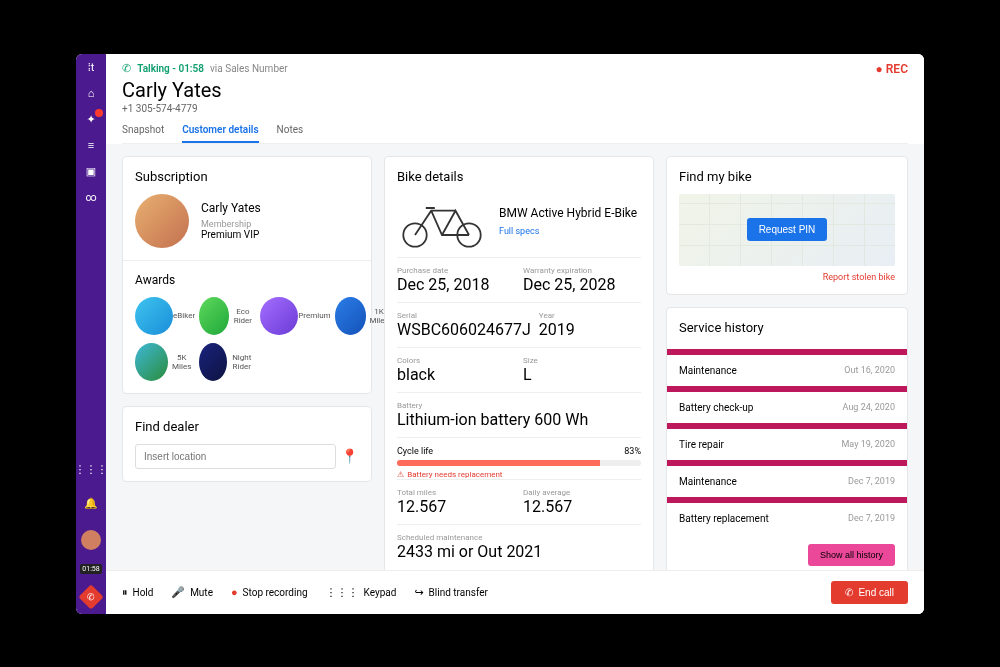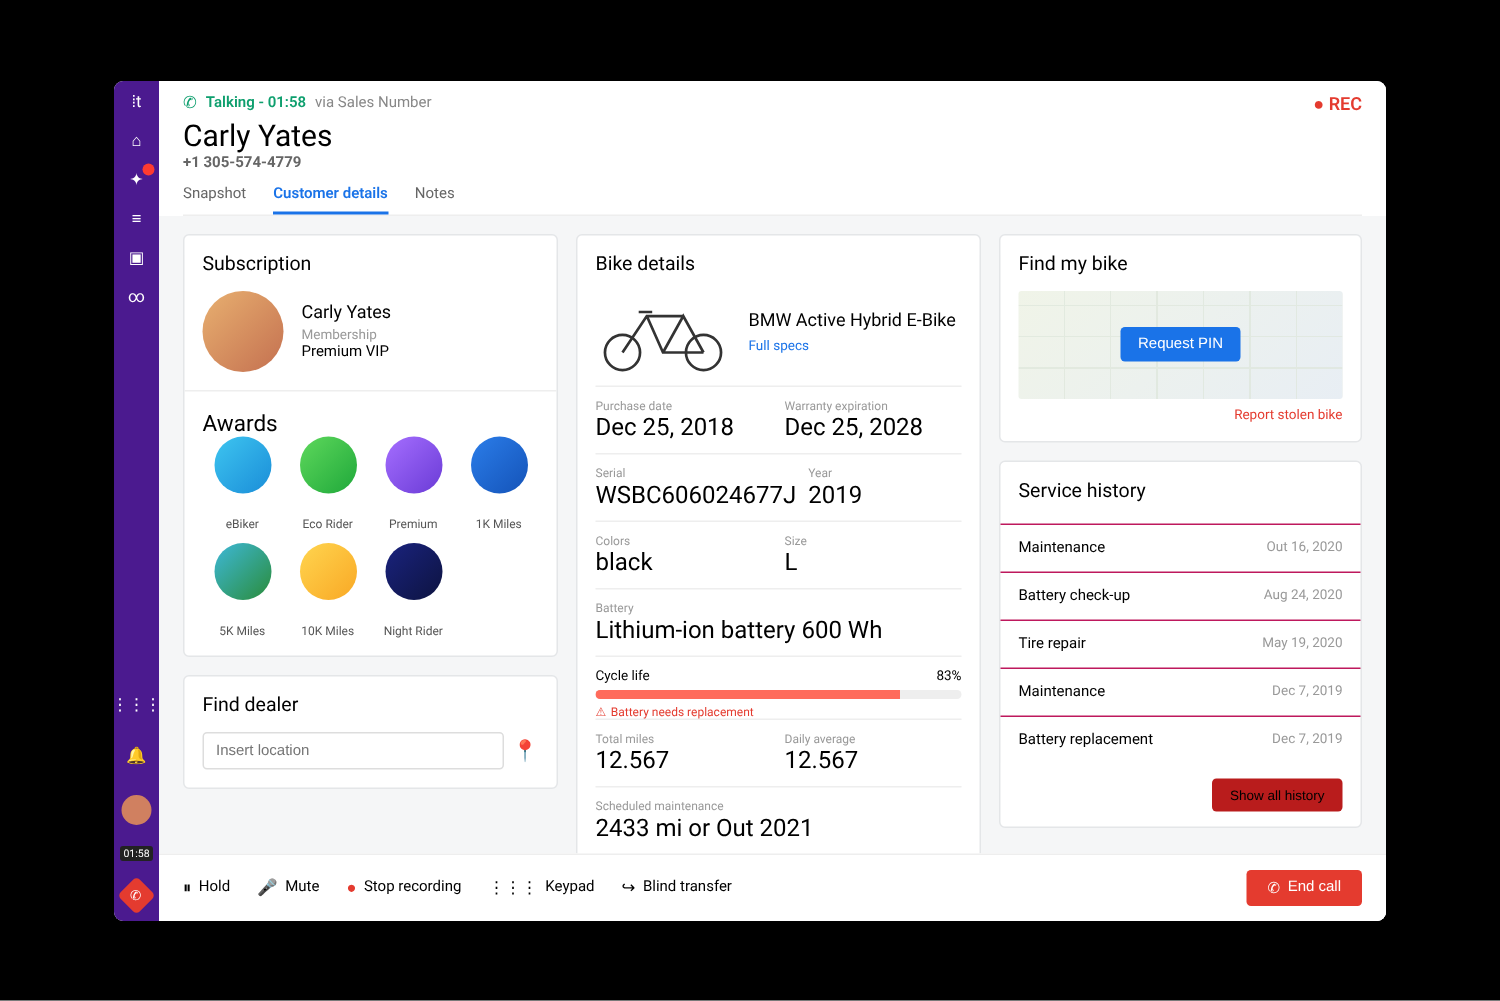--- a/index.html
+++ b/index.html
@@ -18,37 +18,37 @@
 .main { flex:1; display:flex; flex-direction:column; background:#fff; }
 .topbar { padding: 8px 16px 0 16px; }
 .callrow { display:flex; align-items:center; justify-content:space-between; }
 .call-left { display:flex; align-items:center; gap:6px; font-size:10px; }
 .call-left .phone-ico { color:#0e9f6e; font-size:11px; }
 .call-left .talking { color:#0e9f6e; font-weight:600; }
 .call-left .via { color:#888; }
 .rec { color:#e43b2f; font-size:12px; font-weight:600; }
 .rec::before { content:"●"; margin-right:3px; }
 h1.cust { font-size:20px; font-weight:400; margin-top:2px; }
-.phone-num { font-size:10px; color:#666; margin-top:1px;font-weight:bold; }
+.phone-num { font-size:10px; color:#666; margin-top:1px; }
 .tabs { display:flex; gap:18px; margin-top:10px; border-bottom:1px solid #eee; }
 .tab { font-size:10px; color:#666; padding-bottom:6px; cursor:pointer; }
 .tab.active { color:#1a73e8; border-bottom:2px solid #1a73e8; font-weight:600; }
 .content { flex:1; background:#f5f6f7; padding:12px 16px; display:grid; grid-template-columns: 250px 270px 1fr; gap:12px; overflow:hidden; }
 .col { display:flex; flex-direction:column; gap:12px; }
 .card { background:#fff; border:1px solid #e4e6e8; border-radius:4px; padding:12px; }
 .card h2 { font-size:13px; font-weight:400; margin-bottom:10px; }
 .sub-row { display:flex; align-items:center; gap:12px; }
 .avatar-lg { width:54px; height:54px; border-radius:50%; background: linear-gradient(135deg,#e8b070,#c47050); }
 .sub-info .name { font-size:12px; }
 .sub-info .mlabel { font-size:9px; color:#999; margin-top:4px; }
 .sub-info .mval { font-size:10px; }
 .divider { height:1px; background:#eee; margin:12px -12px; }
-.awards-title { font-size:15px; }
+.awards-title { font-size:12px; margin-bottom:10px; }
 .awards-grid { display:grid; grid-template-columns: repeat(4, 1fr); gap:8px 4px; }
-.award { display:flex; flex-direction:column; align-items:center; gap:16px; }
+.award { display:flex; align-items:center; gap:0; }
 .award .badge { width:38px; height:38px; border-radius:50%; }
 .award .lbl { font-size:8px; color:#555; text-align:center; }
 .b1 { background: linear-gradient(135deg,#3ec5f0,#1a8dd8); }
 .b2 { background: linear-gradient(135deg,#5ed85c,#1fa83a); }
 .b3 { background: linear-gradient(135deg,#a56eff,#6a3bd6); }
 .b4 { background: linear-gradient(135deg,#2b7de9,#1453b8); }
 .b5 { background: linear-gradient(135deg,#3eb8d8,#2a8c3a); }
 .b6 { background: linear-gradient(135deg,#ffd54f,#f9a825); }
 .b7 { background: linear-gradient(135deg,#1a237e,#0d1340); }
 .dealer-row { display:flex; gap:6px; align-items:center; }
@@ -68,24 +68,24 @@
 .cycle-bar { height:6px; background:#eee; border-radius:3px; overflow:hidden; margin-bottom:4px; }
 .cycle-fill { height:100%; background:#ff6b5b; }
 .cycle-warn { font-size:8px; color:#e43b2f; display:flex; align-items:center; gap:3px; }
 .map-card { padding:12px; }
 .map-area { height:72px; background: linear-gradient(135deg,#f0f4e8,#e8eef4); border-radius:2px; position:relative; display:flex; align-items:center; justify-content:center; margin-bottom:6px; overflow:hidden; }
 .map-area::before { content:""; position:absolute; inset:0; background-image: repeating-linear-gradient(0deg, transparent, transparent 20px, #dde5da 20px, #dde5da 21px), repeating-linear-gradient(90deg, transparent, transparent 30px, #dde5da 30px, #dde5da 31px); opacity:0.7; }
 .req-pin { background:#1a73e8; color:#fff; border:none; padding:6px 12px; font-size:10px; border-radius:3px; cursor:pointer; position:relative; z-index:1; }
 .report-stolen { text-align:right; font-size:9px; color:#e43b2f; cursor:pointer; }
 .svc-card { padding:0; }
 .svc-card h2 { padding:12px 12px 4px 12px; }
-.svc-row { display:flex; justify-content:space-between; padding:10px 12px; border-top:1px solid #be185d; font-size:10px; }
+.svc-row { display:flex; justify-content:space-between; padding:10px 12px; border-top:6px solid #be185d; font-size:10px; }
 .svc-row .date { color:#999; font-size:9px; }
 .svc-all { display:flex; justify-content:flex-end; padding:10px 12px; }
-.svc-all button { background:#b91c1c; border:none; padding:6px 12px; font-size:9px; border-radius:3px; cursor:pointer; }
+.svc-all button { background:#ec4899; border:none; padding:6px 12px; font-size:9px; border-radius:3px; cursor:pointer; }
 .footer { border-top:1px solid #eee; padding:10px 16px; display:flex; align-items:center; justify-content:space-between; background:#fff; }
 .ctrl-group { display:flex; gap:18px; align-items:center; }
 .ctrl { display:flex; align-items:center; gap:5px; font-size:10px; cursor:pointer; }
 .ctrl .ci { font-size:11px; }
 .ctrl.stop .ci { color:#e43b2f; }
 .end-call { background:#e43b2f; color:#fff; border:none; padding:6px 14px; font-size:10px; border-radius:3px; cursor:pointer; display:flex; align-items:center; gap:5px; }
 </style>
 </head>
 <body>
 
@@ -156,24 +156,20 @@
               </div>
             <div class="award">
                 <div class="badge b4"></div>
                 <div class="lbl">1K Miles</div>
               </div>
             <div class="award">
                 <div class="badge b5"></div>
                 <div class="lbl">5K Miles</div>
               </div>
             <div class="award">
-                <div class="badge b6"></div>
-                <div class="lbl">10K Miles</div>
-              </div>
-            <div class="award">
                 <div class="badge b7"></div>
                 <div class="lbl">Night Rider</div>
               </div>
           </div>
         </div>
         <div class="card">
           <h2>Find dealer</h2>
           <div class="dealer-row">
             <input class="dealer-input" placeholder="Insert location" style="">
             <span class="dealer-pin">📍</span>

